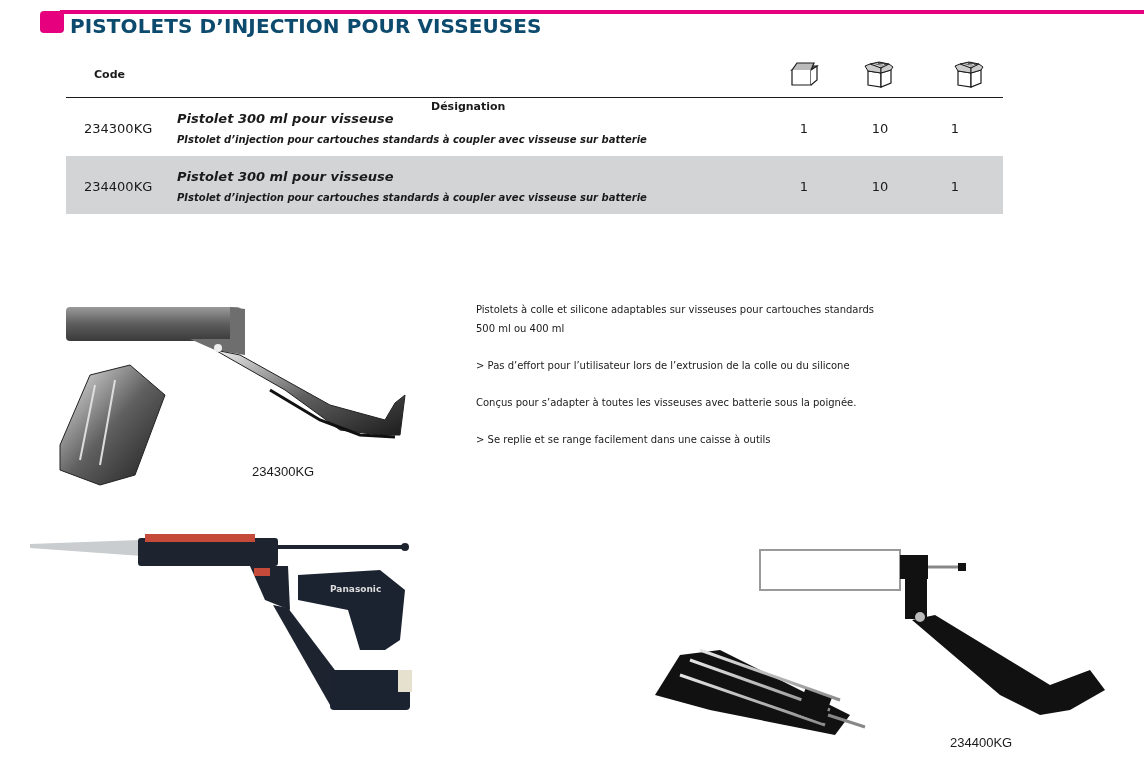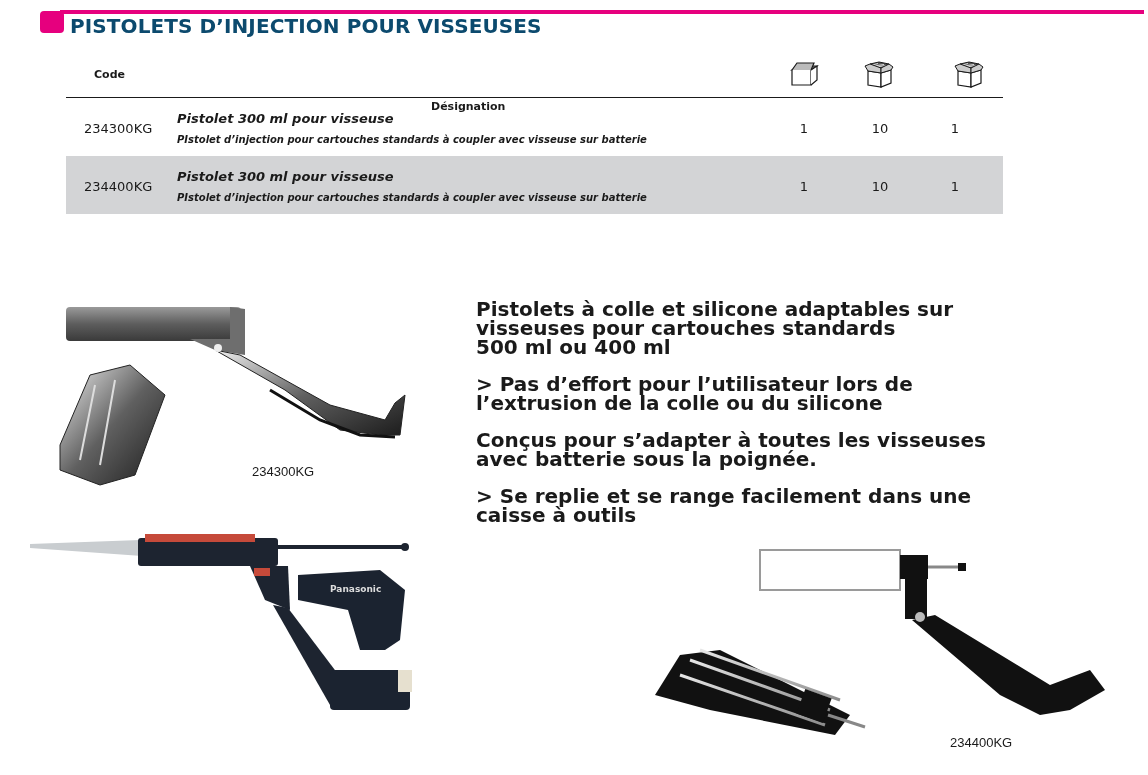--- a/index.html
+++ b/index.html
@@ -26,21 +26,21 @@
 
   .row { position:relative; height:58px; }
   .row.alt { background:#d3d4d6; height:58px; }
   .cell-code { position:absolute; left:18px; top:23px; font-size:13px; }
   .cell-name { position:absolute; left:111px; top:13px; font-size:13px; font-style:italic; font-weight:bold; }
   .cell-desc { position:absolute; left:111px; top:36px; font-size:10px; font-style:italic; font-weight:bold; }
   .cell-n { position:absolute; top:23px; font-size:13px; width:30px; text-align:center; }
   .c1 { left:723px; } .c2 { left:799px; } .c3 { left:874px; }
 
   
-  .desc { position:absolute; left:476px; top:300px; width:520px; font-size:20px; line-height:19px;font-weight:bold; }
+  .desc { position:absolute; left:476px; top:300px; width:520px; font-size:10px; line-height:19px; }
   .desc p { margin:0 0 18px 0; }
 
   
   .product-img { position:absolute; }
   .caption { position:absolute; font-size:13px; font-family:"Liberation Sans", sans-serif; }
 </style>
 </head>
 <body>
 
 <div class="top-rule"></div>

